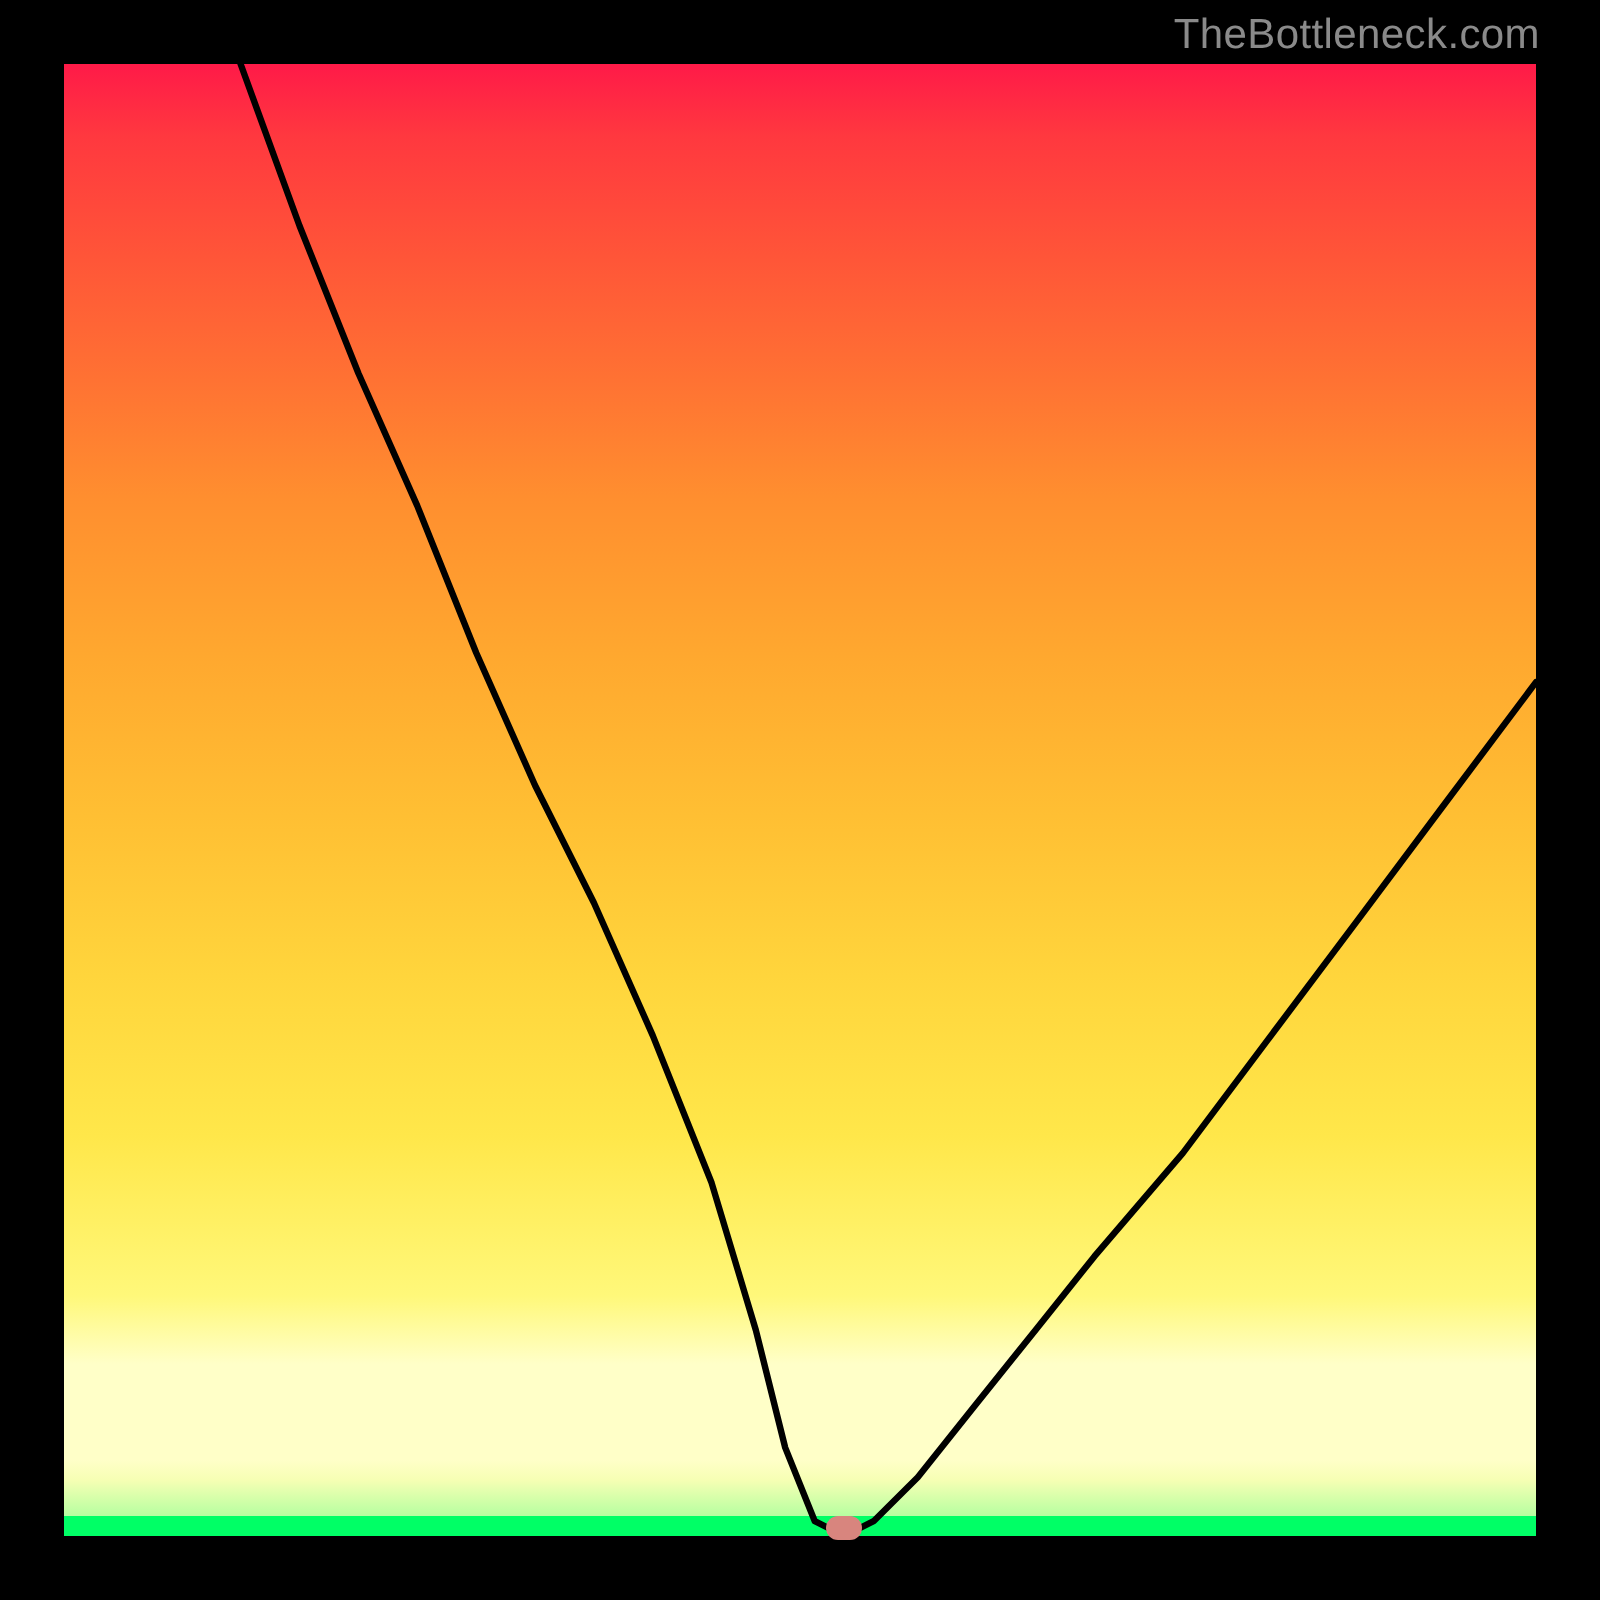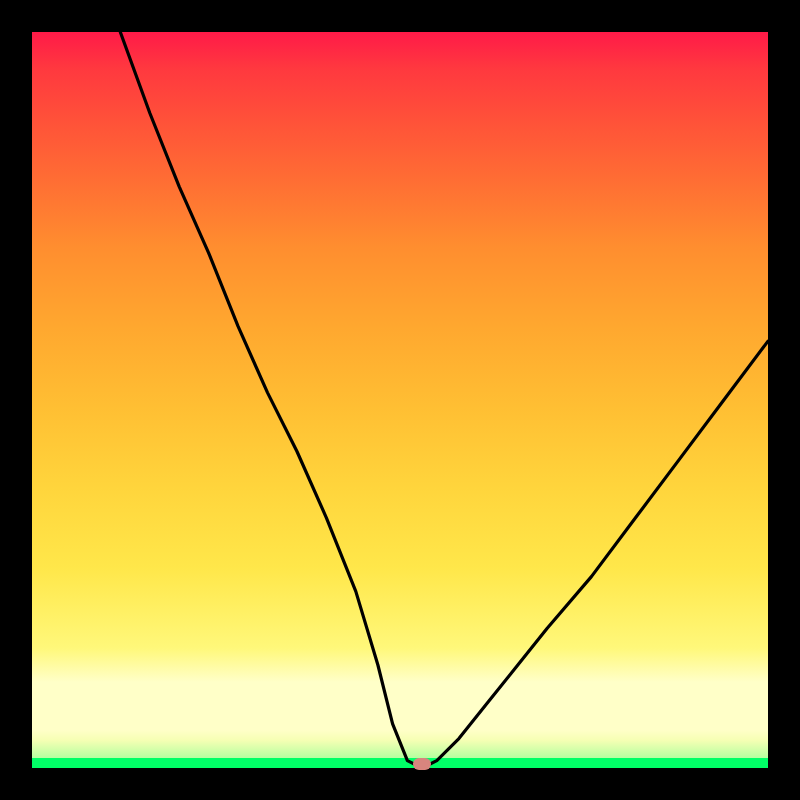--- a/index.html
+++ b/index.html
@@ -69,20 +69,21 @@
     height: 12px;
     border-radius: 6px;
     background: #d8857e;
     transform: translate(-50%, -50%);
   }
 </style>
 </head>
 <body>
 
 <div class="frame">
+  <div class="watermark">TheBottleneck.com</div>
 
   <div class="plot-area">
 
     <svg class="curve" viewBox="0 0 736 736" preserveAspectRatio="none">
       <path id="curve-path" d="M88.3 0.0 L117.8 81.0 L147.2 154.6 L176.6 220.8 L206.1 294.4 L235.5 360.6 L265.0 419.5 L294.4 485.8 L323.8 559.4 L345.9 633.0 L360.6 691.8 L375.4 728.6 L390.1 736.0 L404.8 728.6 L426.9 706.6 L456.3 669.8 L485.8 633.0 L515.2 596.2 L559.4 544.6 L603.5 485.8 L647.7 426.9 L691.8 368.0 L736.0 309.1" fill="none" stroke="#000" stroke-width="3.2" stroke-linecap="round" stroke-linejoin="round"></path>
     </svg>
 
     <div id="marker" class="marker" style="left: 390.08px; top: 732px;"></div>
   </div>
 </div>

